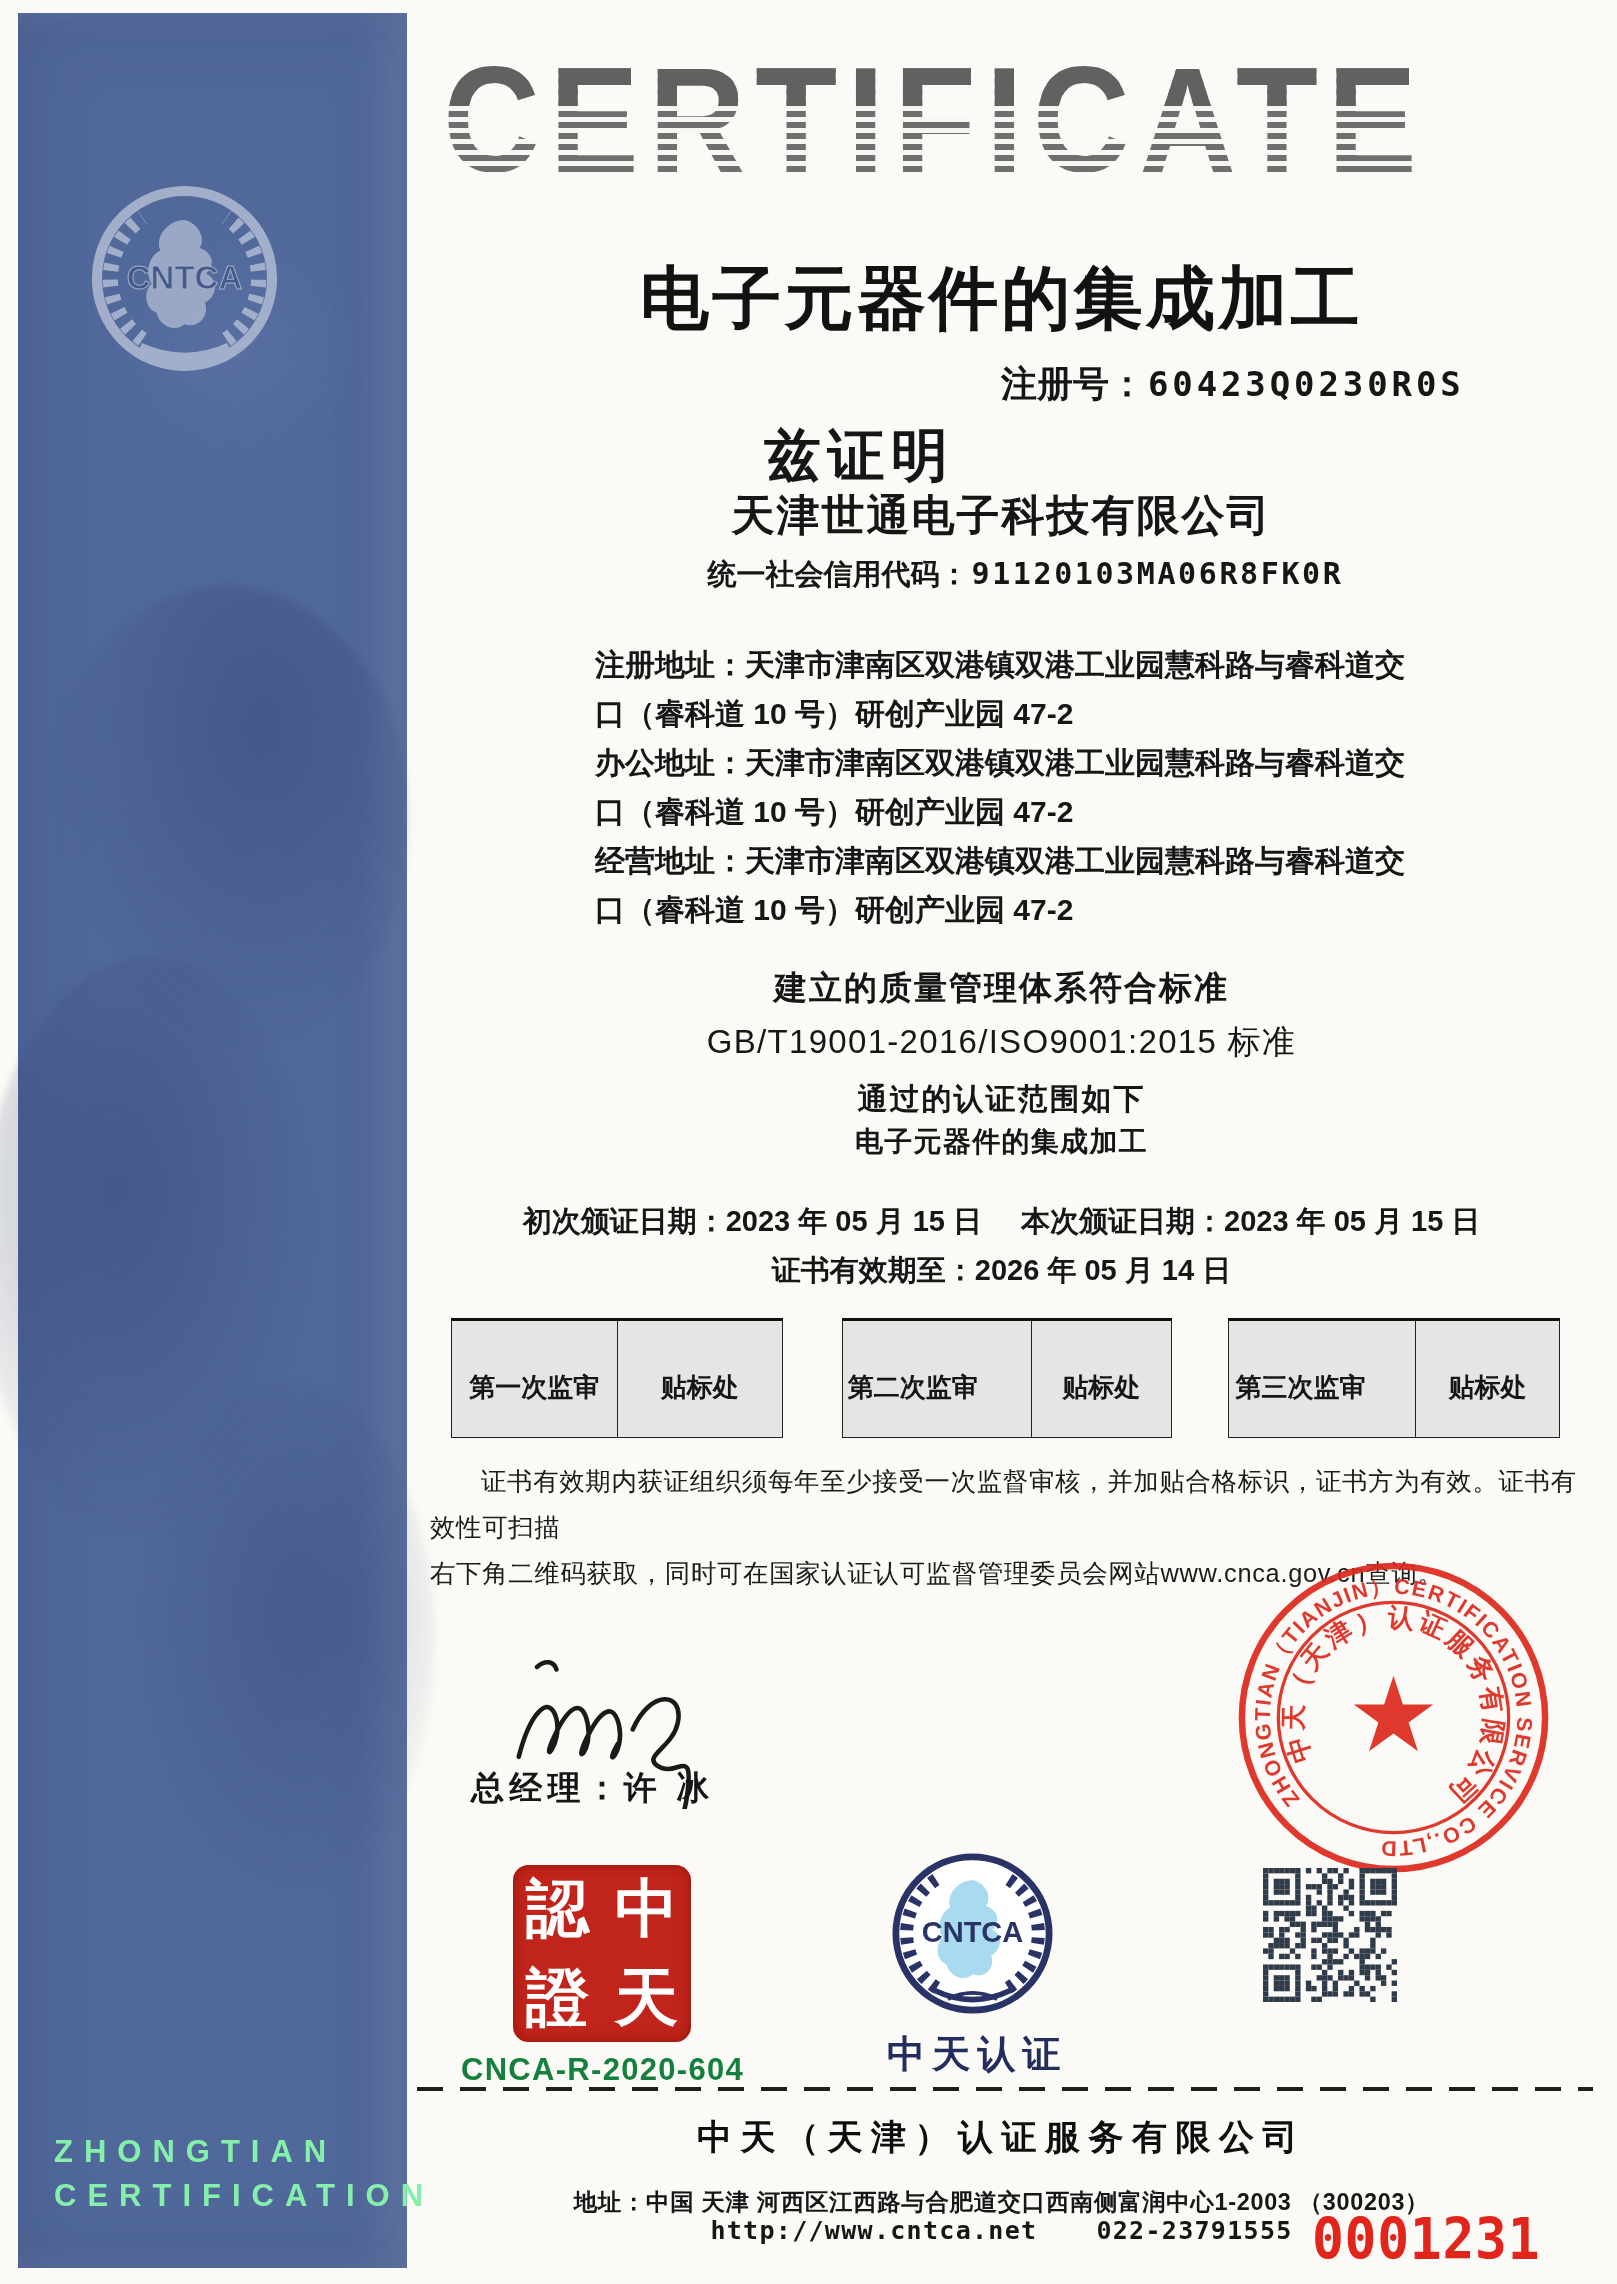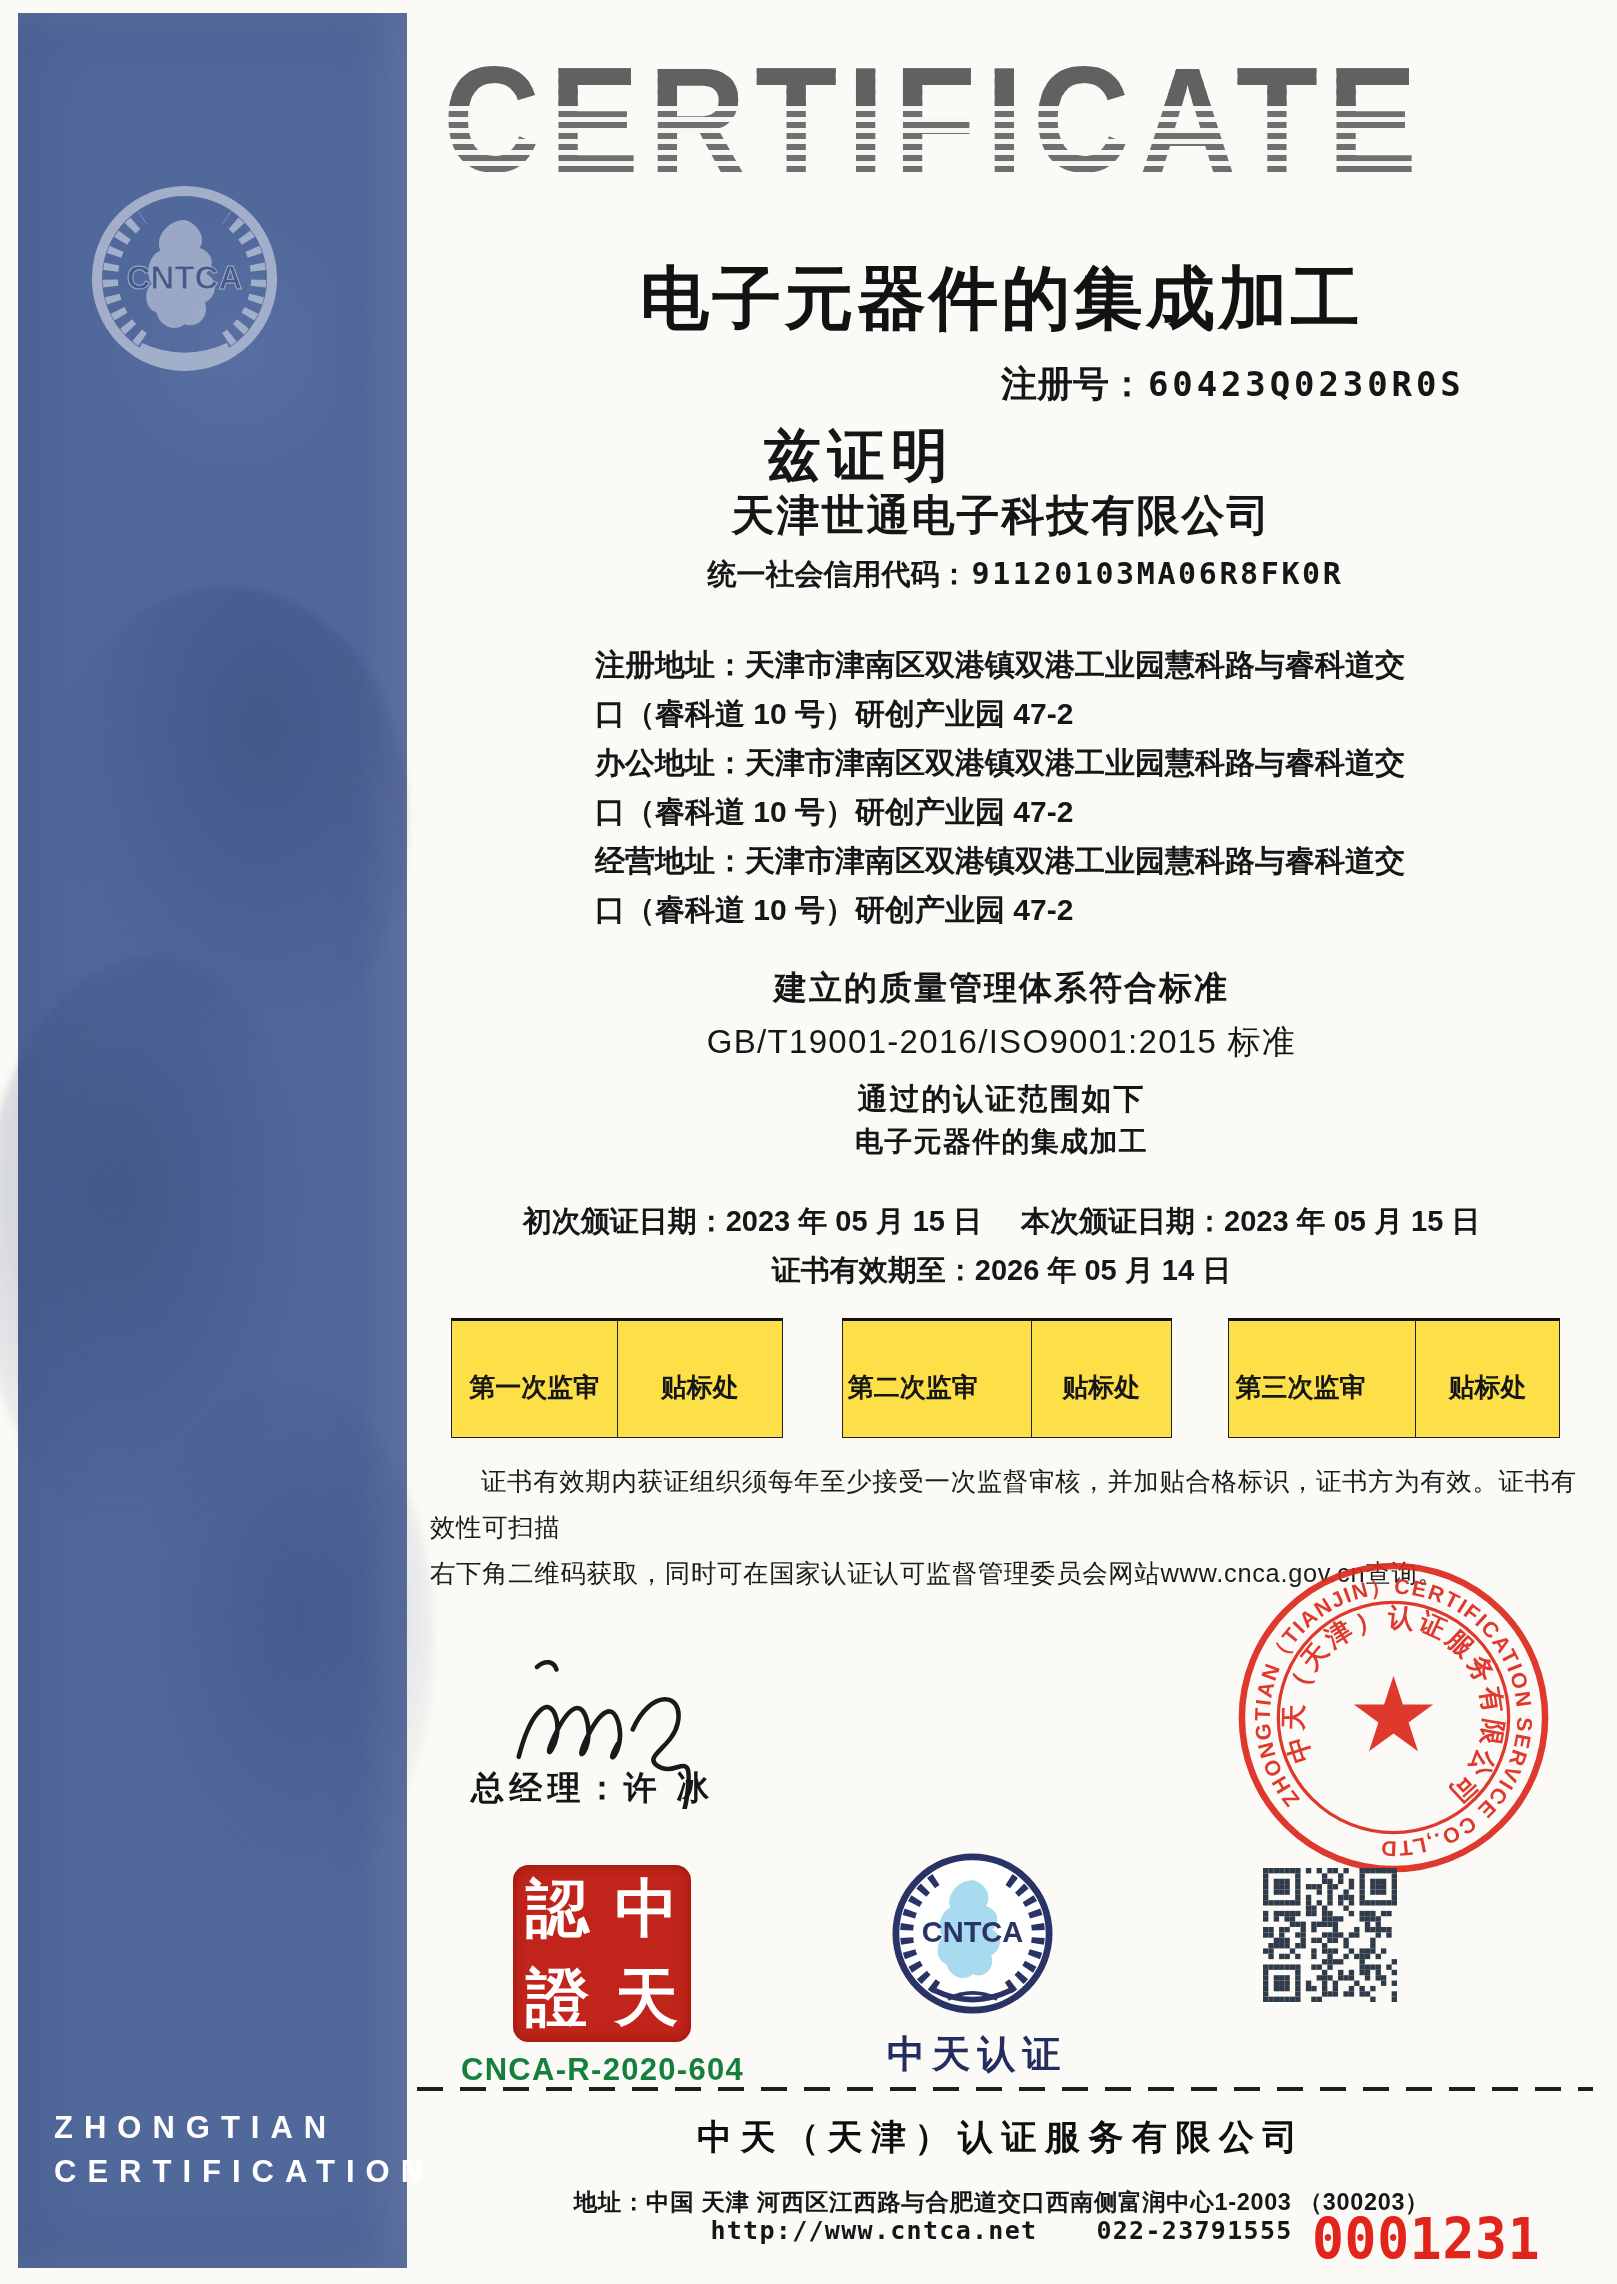--- a/index.html
+++ b/index.html
@@ -9,21 +9,21 @@
 
   
   .sidebar{left:18px;top:13px;width:389px;height:2255px;
            background:#51689b;
            box-shadow:inset -26px 0 39px rgba(255,255,255,.10), inset 0 0 78px rgba(20,35,80,.18);}
   .sidebar .blob{position:absolute;border-radius:50%;filter:blur(3.9px);}
   .b1{left:26px;top:573px;width:365px;height:469px;background:radial-gradient(ellipse at 60% 30%,rgba(46,62,110,.38),rgba(46,62,110,0) 70%);}
   .b2{left:-39px;top:944px;width:339px;height:586px;background:radial-gradient(ellipse at 40% 40%,rgba(43,58,104,.34),rgba(43,58,104,0) 72%);}
   .b3{left:117px;top:1368px;width:300px;height:521px;background:radial-gradient(ellipse at 55% 45%,rgba(47,63,112,.30),rgba(47,63,112,0) 70%);}
   .b4{left:78px;top:195px;width:274px;height:274px;background:radial-gradient(ellipse at 50% 50%,rgba(120,140,190,.20),rgba(120,140,190,0) 70%);}
-  .sidebar-brand{left:36px;width:339px;color:#ffffff;font-weight:700;letter-spacing:11px;font-size:31px;}
+  .sidebar-brand{left:36px;width:339px;color:#86efac;font-weight:700;letter-spacing:11px;font-size:31px;margin-top:24px;}
   .sb1{top:2097px;} .sb2{top:2141px;}
 
   
   .banner{left:443px;top:34px;width:1159px;font-weight:700;font-size:134px;letter-spacing:9.8px;
           transform:scaleY(1.12);transform-origin:top left;white-space:nowrap;color:#6a6a6a;}
   @supports (-webkit-background-clip:text){
     .banner{
       background:
         linear-gradient(180deg,#616161 0 42%,rgba(0,0,0,0) 42%),
         repeating-linear-gradient(180deg,#6f6f6f 0 5.2px,#f7f6f2 5.2px 9.8px);
@@ -45,21 +45,21 @@
   .addr{position:absolute;left:188px;top:640px;width:944px;font-size:30px;font-weight:600;line-height:49px;white-space:nowrap;}
   .std1{top:966px;font-size:33px;font-weight:800;letter-spacing:2px;}
   .std2{top:1020px;font-size:33px;font-weight:400;letter-spacing:1.3px;}
   .std3{top:1079px;font-size:30px;font-weight:800;letter-spacing:2px;}
   .std4{top:1123px;font-size:28px;font-weight:800;letter-spacing:1.3px;}
   .dates1{top:1202px;font-size:29px;font-weight:700;}
   .dates2{top:1251px;font-size:29px;font-weight:700;}
   .dgap{display:inline-block;width:39px;}
 
   .audit-box{position:absolute;top:1318px;height:116px;display:flex;
-             border:1.3px solid #222;border-top:3.3px solid #101010;background:#fde047;}
+             border:1.3px solid #222;border-top:3.3px solid #101010;background:#e5e5e5;}
   .audit-cell{flex:1;display:flex;align-items:center;justify-content:center;
               font-size:26px;font-weight:600;padding-top:17px;white-space:nowrap;}
   .audit-cell + .audit-cell{border-left:1.3px solid #222;}
   .box1{left:44px;width:330px;} .box2{left:435px;width:328px;gap:48px;} .box3{left:821px;width:330px;gap:43px;}
 
   .notice{position:absolute;left:23px;top:1458px;width:1172px;font-size:25.4px;font-weight:500;
           line-height:46px;color:#1b1b1b;letter-spacing:0.7px;}
   .notice .indent{display:inline-block;width:51px;}
 
   .signer{position:absolute;left:64px;top:1766px;font-size:33px;font-weight:700;letter-spacing:5.2px;}

